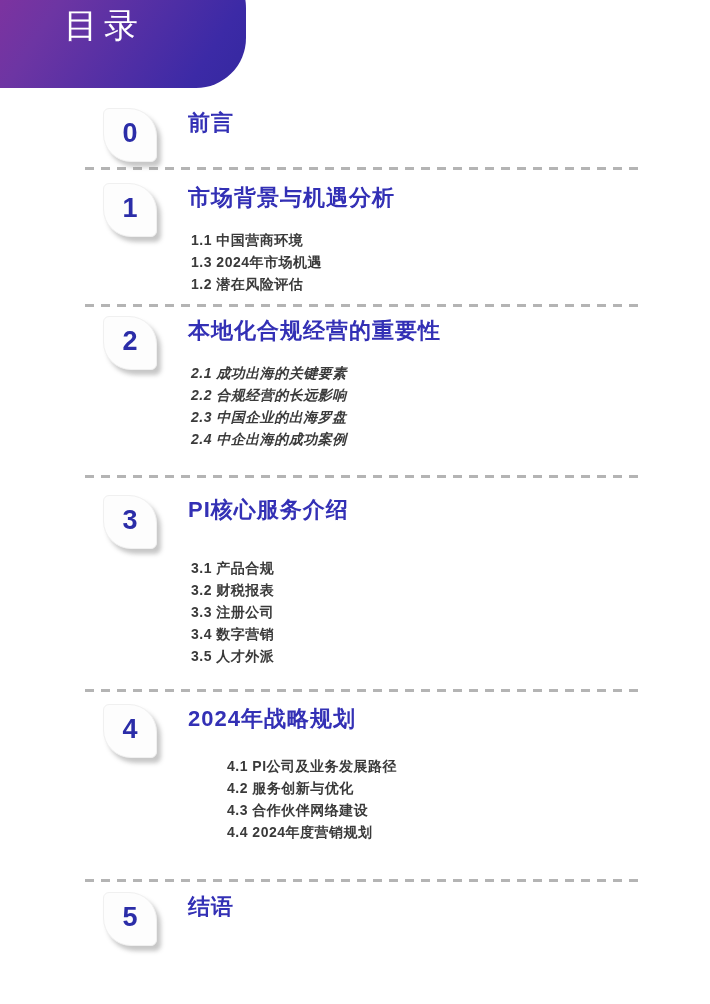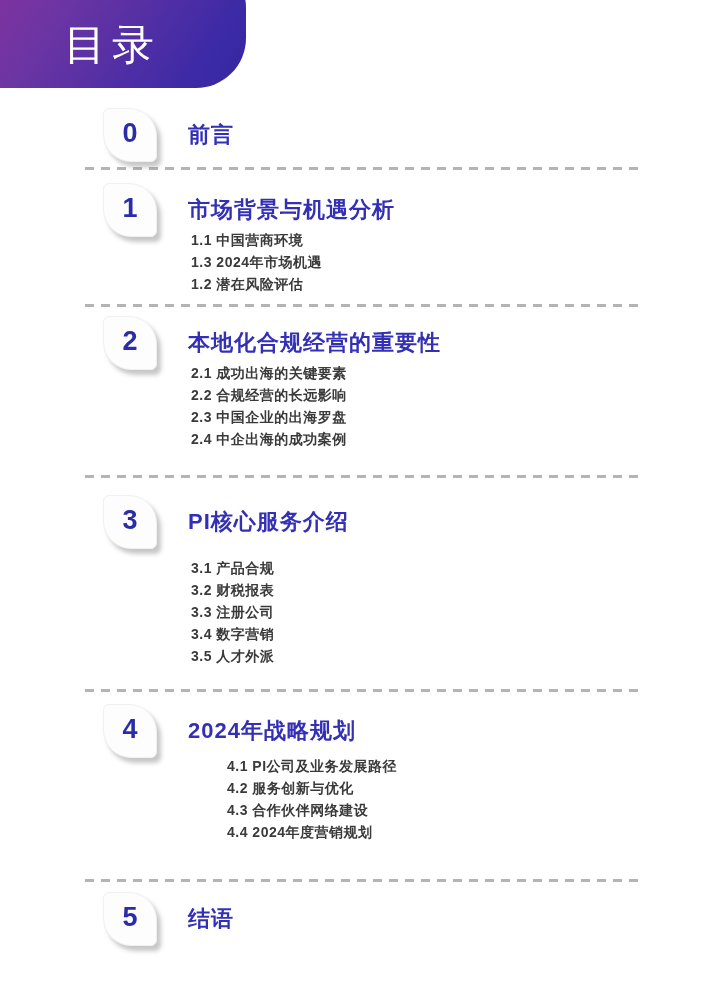--- a/index.html
+++ b/index.html
@@ -13,23 +13,23 @@
   }
 
   
   .header-banner {
     position:absolute; left:-60px; top:-42px;
     width:306px; height:130px;
     border-radius:50px;
     background:linear-gradient(123deg, #92309b 0%, #6d35a3 38%, #3c2aa6 85%, #3428a0 100%);
   }
   .header-banner .header-title {
-    position:absolute; left:124px; top:66px;
+    position:absolute; left:124px; top:50px;
     color:#ffffff;
-    font-size:42px; line-height:1;
+    font-size:34px; line-height:1;
     letter-spacing:6px;
     font-weight:500;
   }
 
   
   .toc { padding-top:108px; }
 
   .section { display:flex; padding-left:103px; }
 
   .badge {
@@ -40,35 +40,35 @@
     box-shadow:4px 5px 4px rgba(130,130,130,0.45);
     display:flex; align-items:center; justify-content:center;
   }
   .badge .num {
     font-size:27px; font-weight:700;
     color:#2b2da8;
     transform:translateY(-2px);
   }
 
   .content { margin-left:31px; }
-  .title-row { height:54px; display:flex; align-items:center; }
+  .title-row { height:54px; display:flex; align-items:flex-start; }
   .title {
     font-size:22px; font-weight:700;
     color:#3330b5;
     letter-spacing:1px;
   }
   .items { list-style:none; padding-left:3px; }
   .items li {
     font-size:14px; line-height:22px;
     font-weight:600;
     color:#3a3a3a;
     letter-spacing:0.5px;
   }
   .sec-1 .items { margin-top:-8px; }
-  .sec-2 .items { margin-top:-8px; }
+  .sec-2 .items { margin-top:-8px;font-style:italic; }
   .sec-3 .items { margin-top:8px; }
   .sec-4 .items { margin-top:-3px;margin-left:36px; }
 
   .separator {
     height:3px; width:556px; margin-left:85px;
     background:repeating-linear-gradient(90deg, #b4b4b4 0 9px, transparent 9px 16px);
   }
   .sep-1 { margin-top:5px; }
   .sep-2 { margin-top:9px; }
   .sep-3 { margin-top:25px; }

